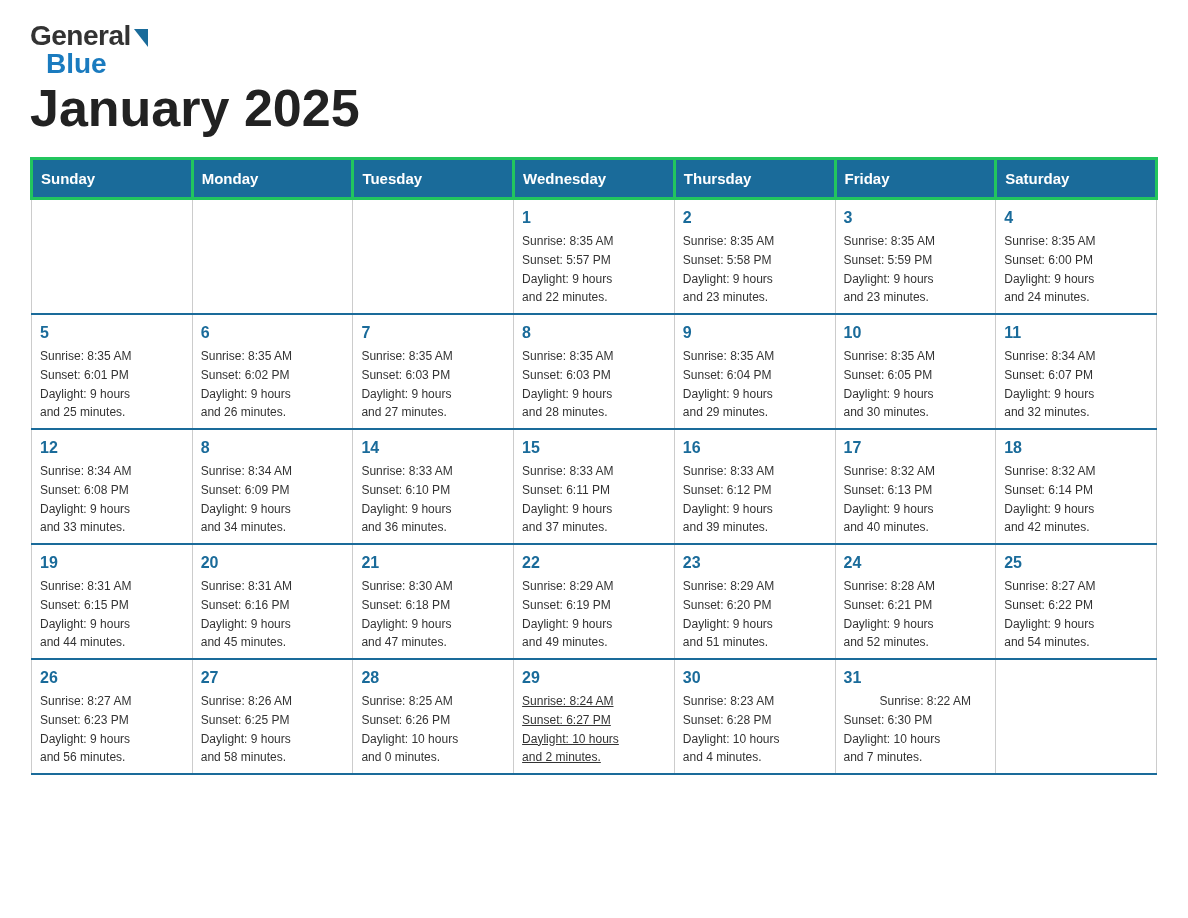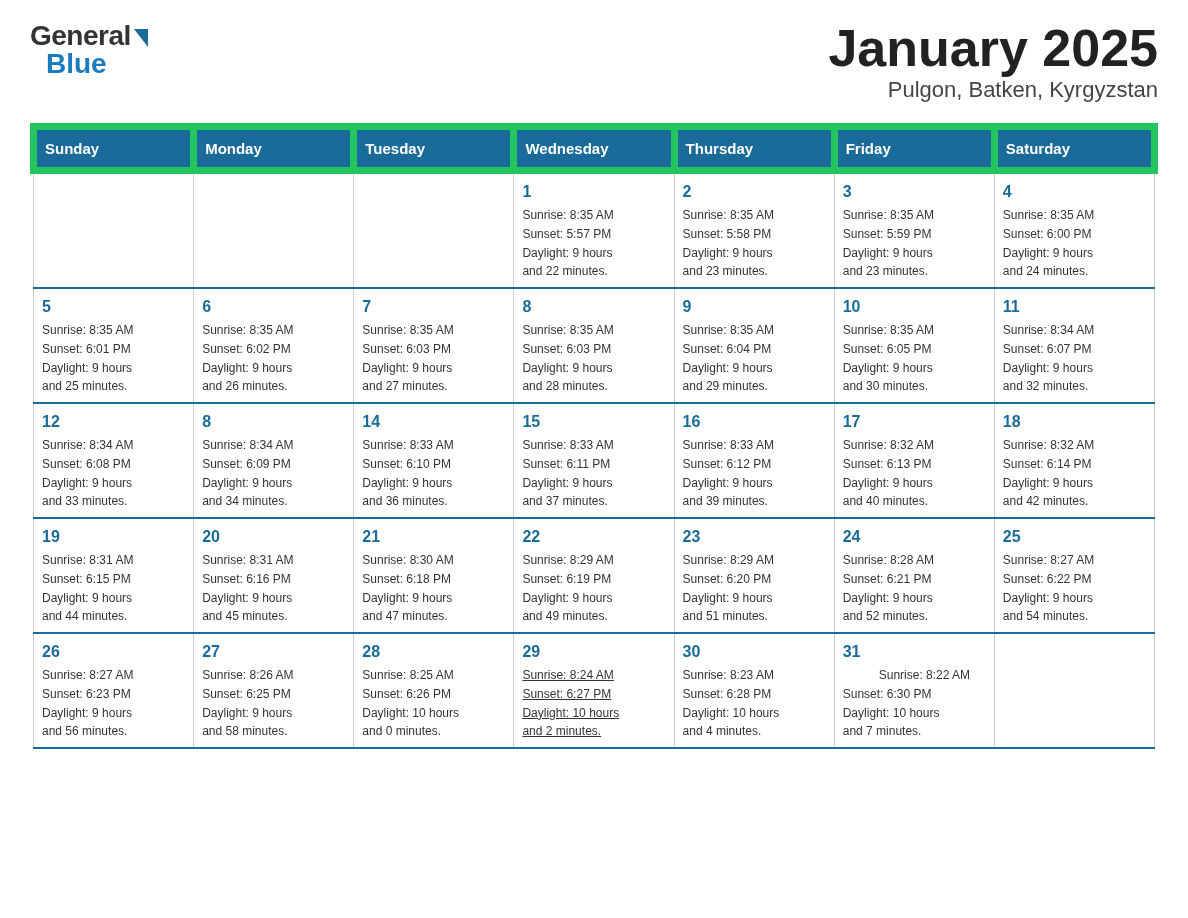--- a/index.html
+++ b/index.html
@@ -9,20 +9,21 @@
       color: #333;
       padding: 20px 30px;
       width: 1188px;
       min-height: 918px;
     }
     .header {
       display: flex;
       justify-content: space-between;
       align-items: flex-start;
       margin-bottom: 20px;
+      flex-direction: column;
     }
     .logo {
       display: flex;
       flex-direction: column;
       align-items: flex-start;
     }
     .logo-top {
       display: flex;
       align-items: center;
     }
@@ -67,21 +68,21 @@
       border-collapse: collapse;
       table-layout: fixed;
     }
     thead tr th {
       background-color: #1a6b9a;
       color: #fff;
       font-size: 15px;
       font-weight: bold;
       padding: 10px 8px;
       text-align: left;
-      border: 7px solid #22c55e;
+      border: 3px solid #22c55e;
       margin-left: 21px;
     }
     tbody tr td {
       border: 1px solid #ccc;
       vertical-align: top;
       padding: 6px 8px;
       font-size: 12.5px;
       line-height: 1.5;
       height: 100px;
     }
@@ -107,21 +108,20 @@
 <div class="header">
   <div class="logo">
     <div class="logo-top">
       <span class="logo-general">General</span>
       <div class="logo-arrow"></div>
     </div>
     <span class="logo-blue">Blue</span>
   </div>
   <div class="title-block">
     <h1>January 2025</h1>
-    <h2>Pulgon, Batken, Kyrgyzstan</h2>
   </div>
 </div>
 
 <table>
   <thead>
     <tr>
     <th>Sunday</th>
         <th>Monday</th>
         <th>Tuesday</th>
         <th>Wednesday</th>

